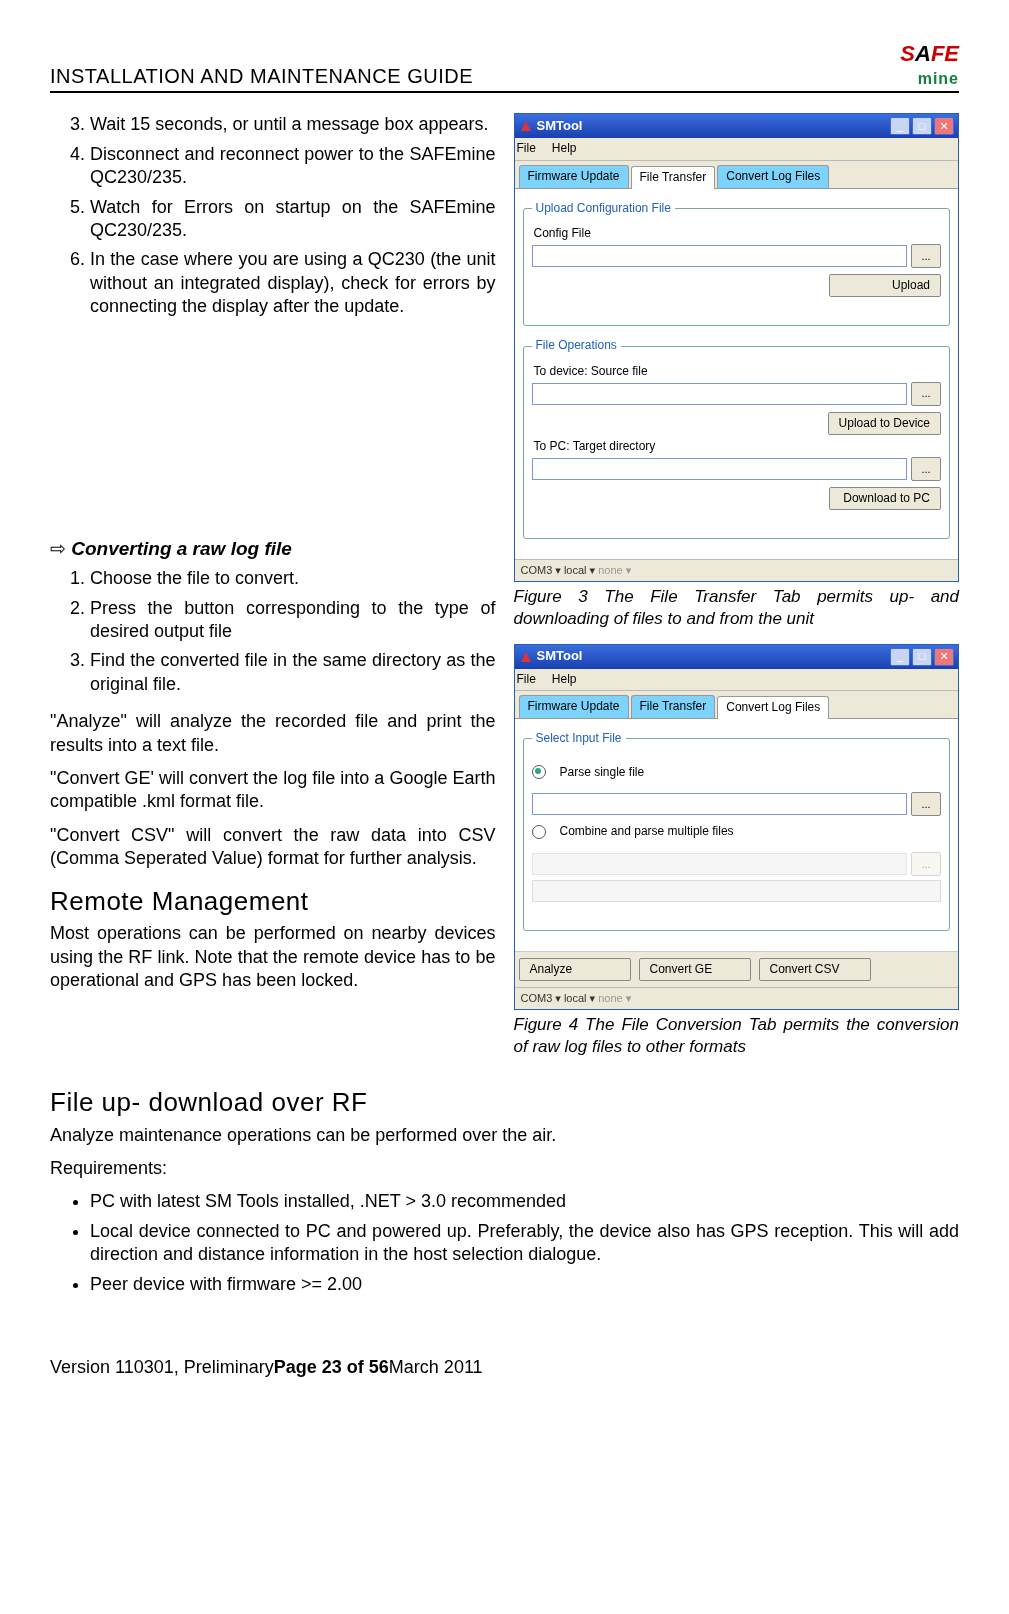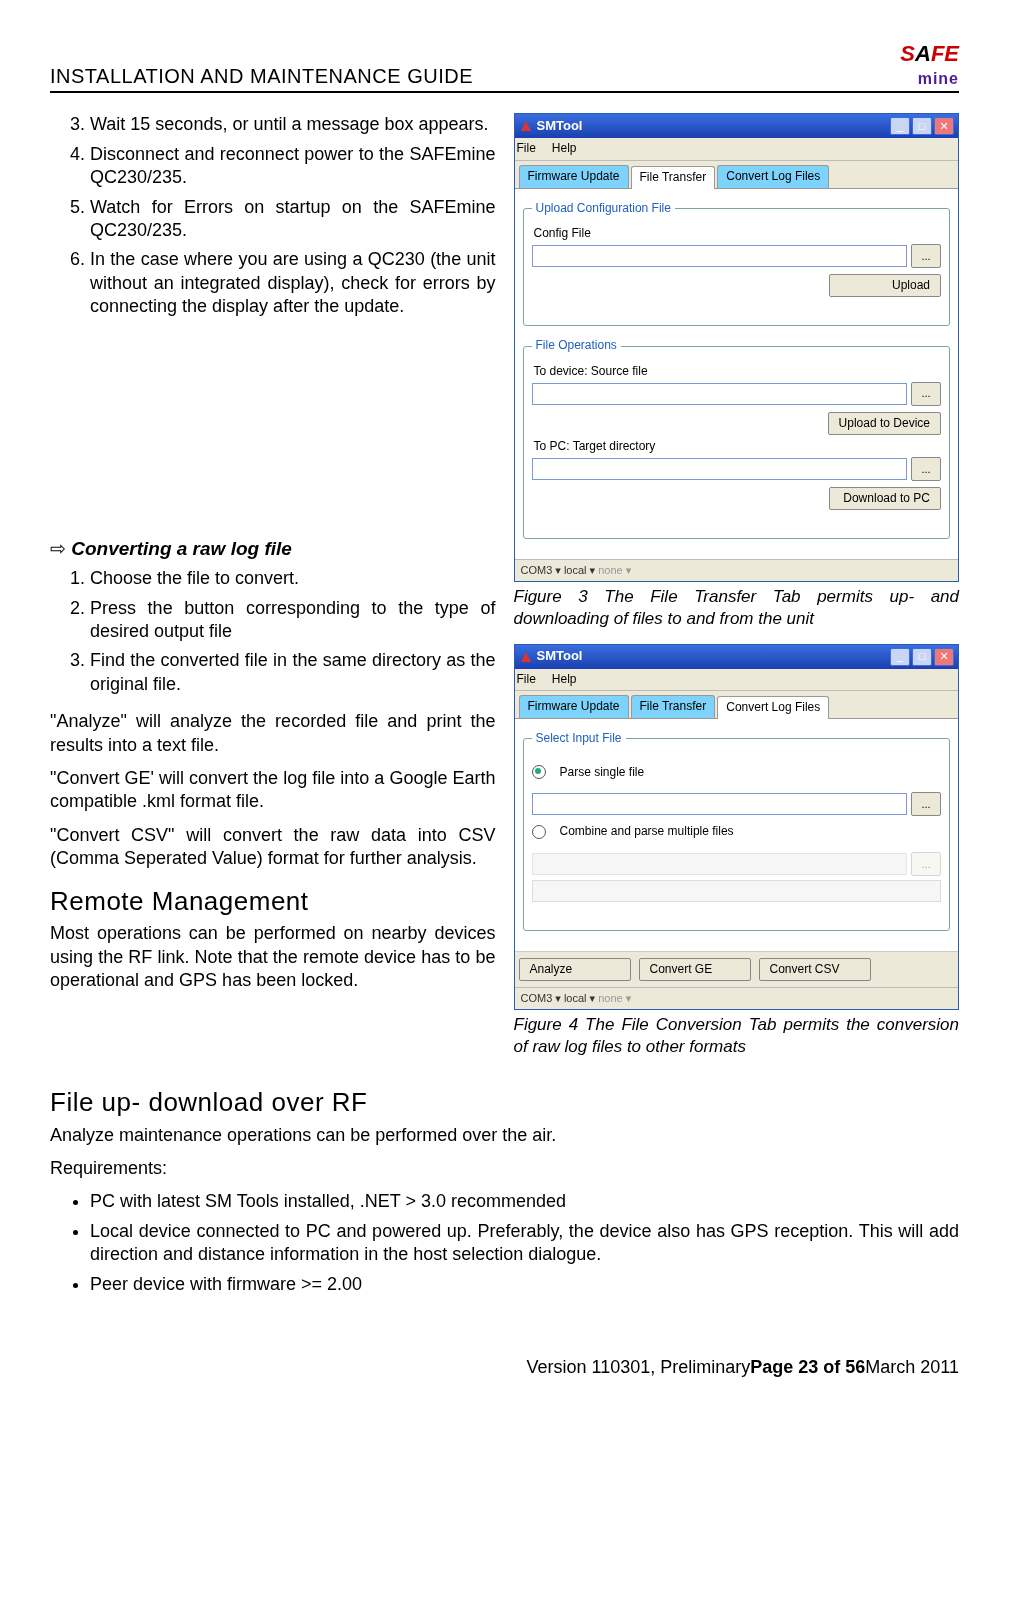--- a/index.html
+++ b/index.html
@@ -29,21 +29,21 @@
   }
   .logo .safe {
     font-size: 22px;
     font-style: italic;
   }
   .logo .s-red { color: #c00; }
   .logo .a-blk { color: #000; }
   .logo .mine {
     display: block;
     font-size: 16px;
-    color: #4c1d95;
+    color: #15803d;
     letter-spacing: 1px;
     text-align: right;
     font-style: normal;
   }
   .two-col {
     display: flex;
     gap: 18px;
     align-items: flex-start;
   }
   .left-col { flex: 1 1 50%; }
@@ -140,21 +140,21 @@
     border:1px solid #888; background:#ece9d8; border-radius:2px; font-size:12px;
   }
   .radio-row { display:flex; align-items:center; gap:14px; margin:12px 0;}
   .radio { width:12px; height:12px; border-radius:50%; border:1px solid #555; display:inline-block; position:relative;}
   .radio.selected::after{content:""; width:6px; height:6px; background:#2a7; border-radius:50%; position:absolute; top:2px; left:2px;}
   .statusbar { background:#ece9d8; border-top:1px solid #bbb; padding:3px 6px; font-size:11px; color:#333;}
   .statusbar .dim{color:#999;}
   .btn-row { display:flex; justify-content:flex-start; gap:8px; padding:6px 4px; border-top:1px solid #ccc; background:#ece9d8;}
   .app-icon { width:14px; height:14px; display:inline-block;}
   .footer {
-    display:flex; justify-content:flex-end; font-size:18px; margin-top:60px;
+    display:flex; justify-content:flex-start; font-size:18px; margin-top:60px;
   }
   .footer .center { font-weight:bold;}
   .select-box{height:20px; flex:1; border:1px solid #bbb; background:#eee;}
 </style>
 </head>
 <body>
 
 <div class="header-row">
   <div class="header-title">INSTALLATION AND MAINTENANCE GUIDE</div>
   <div class="logo">

